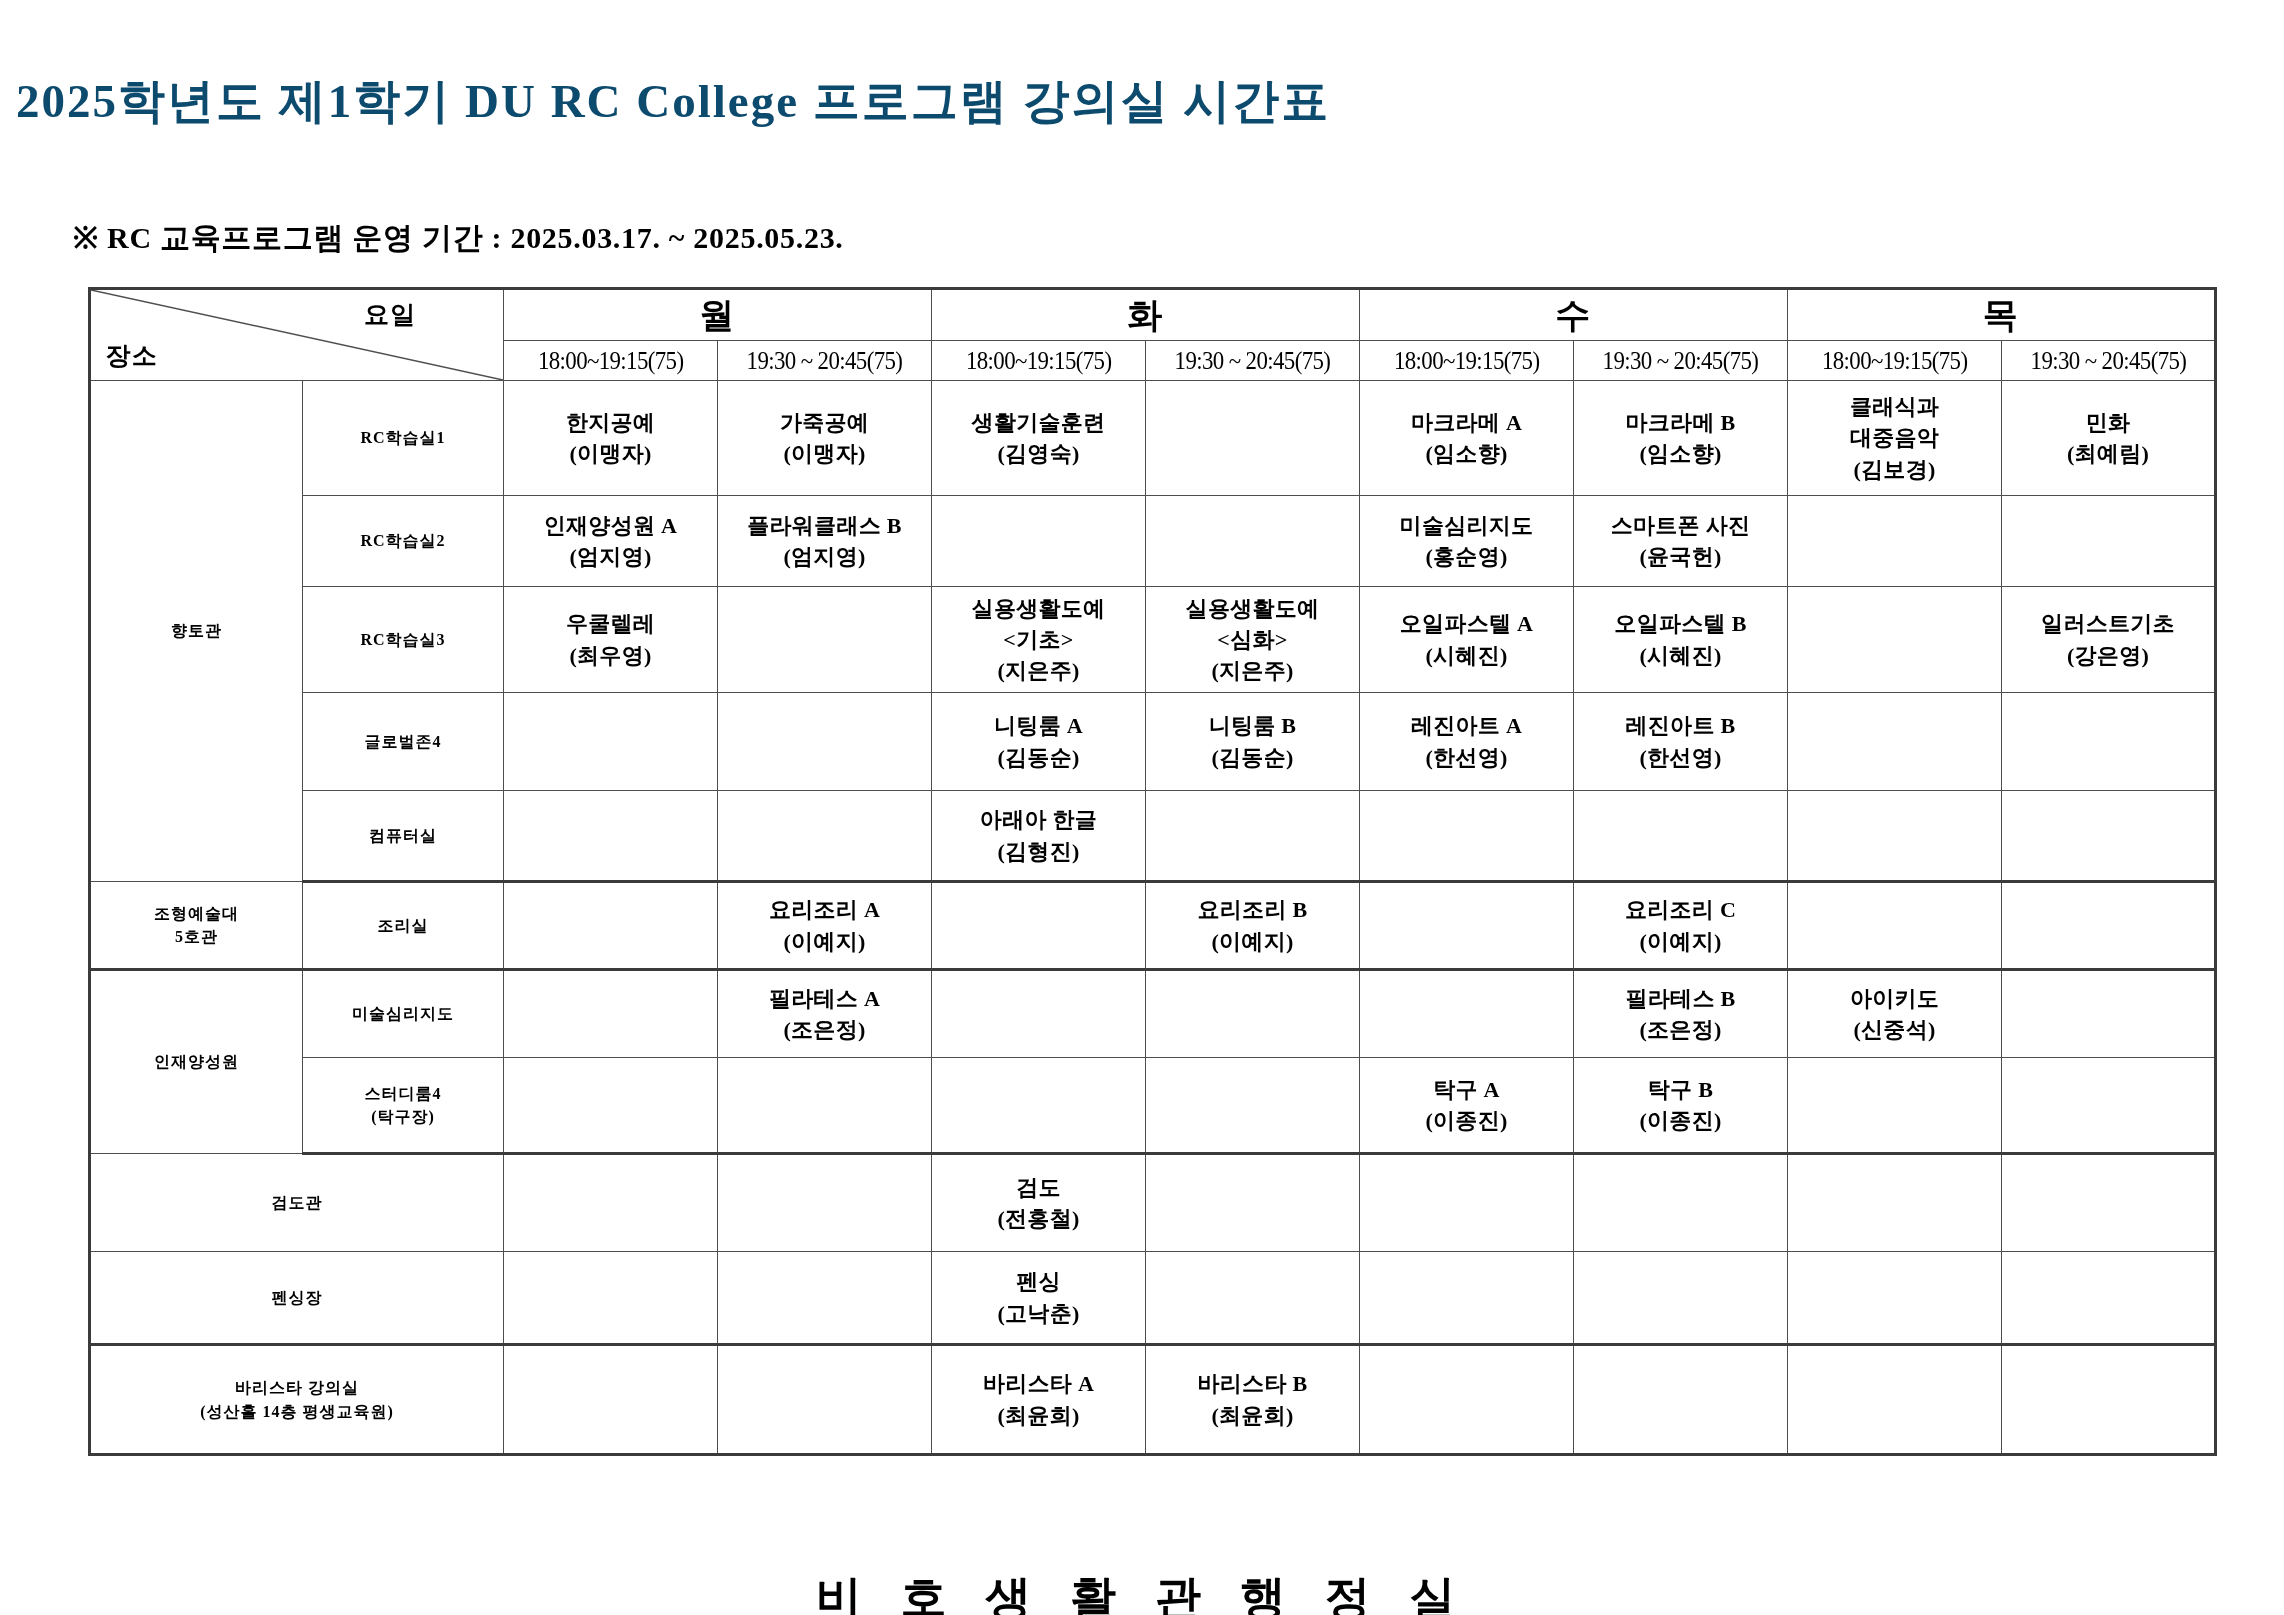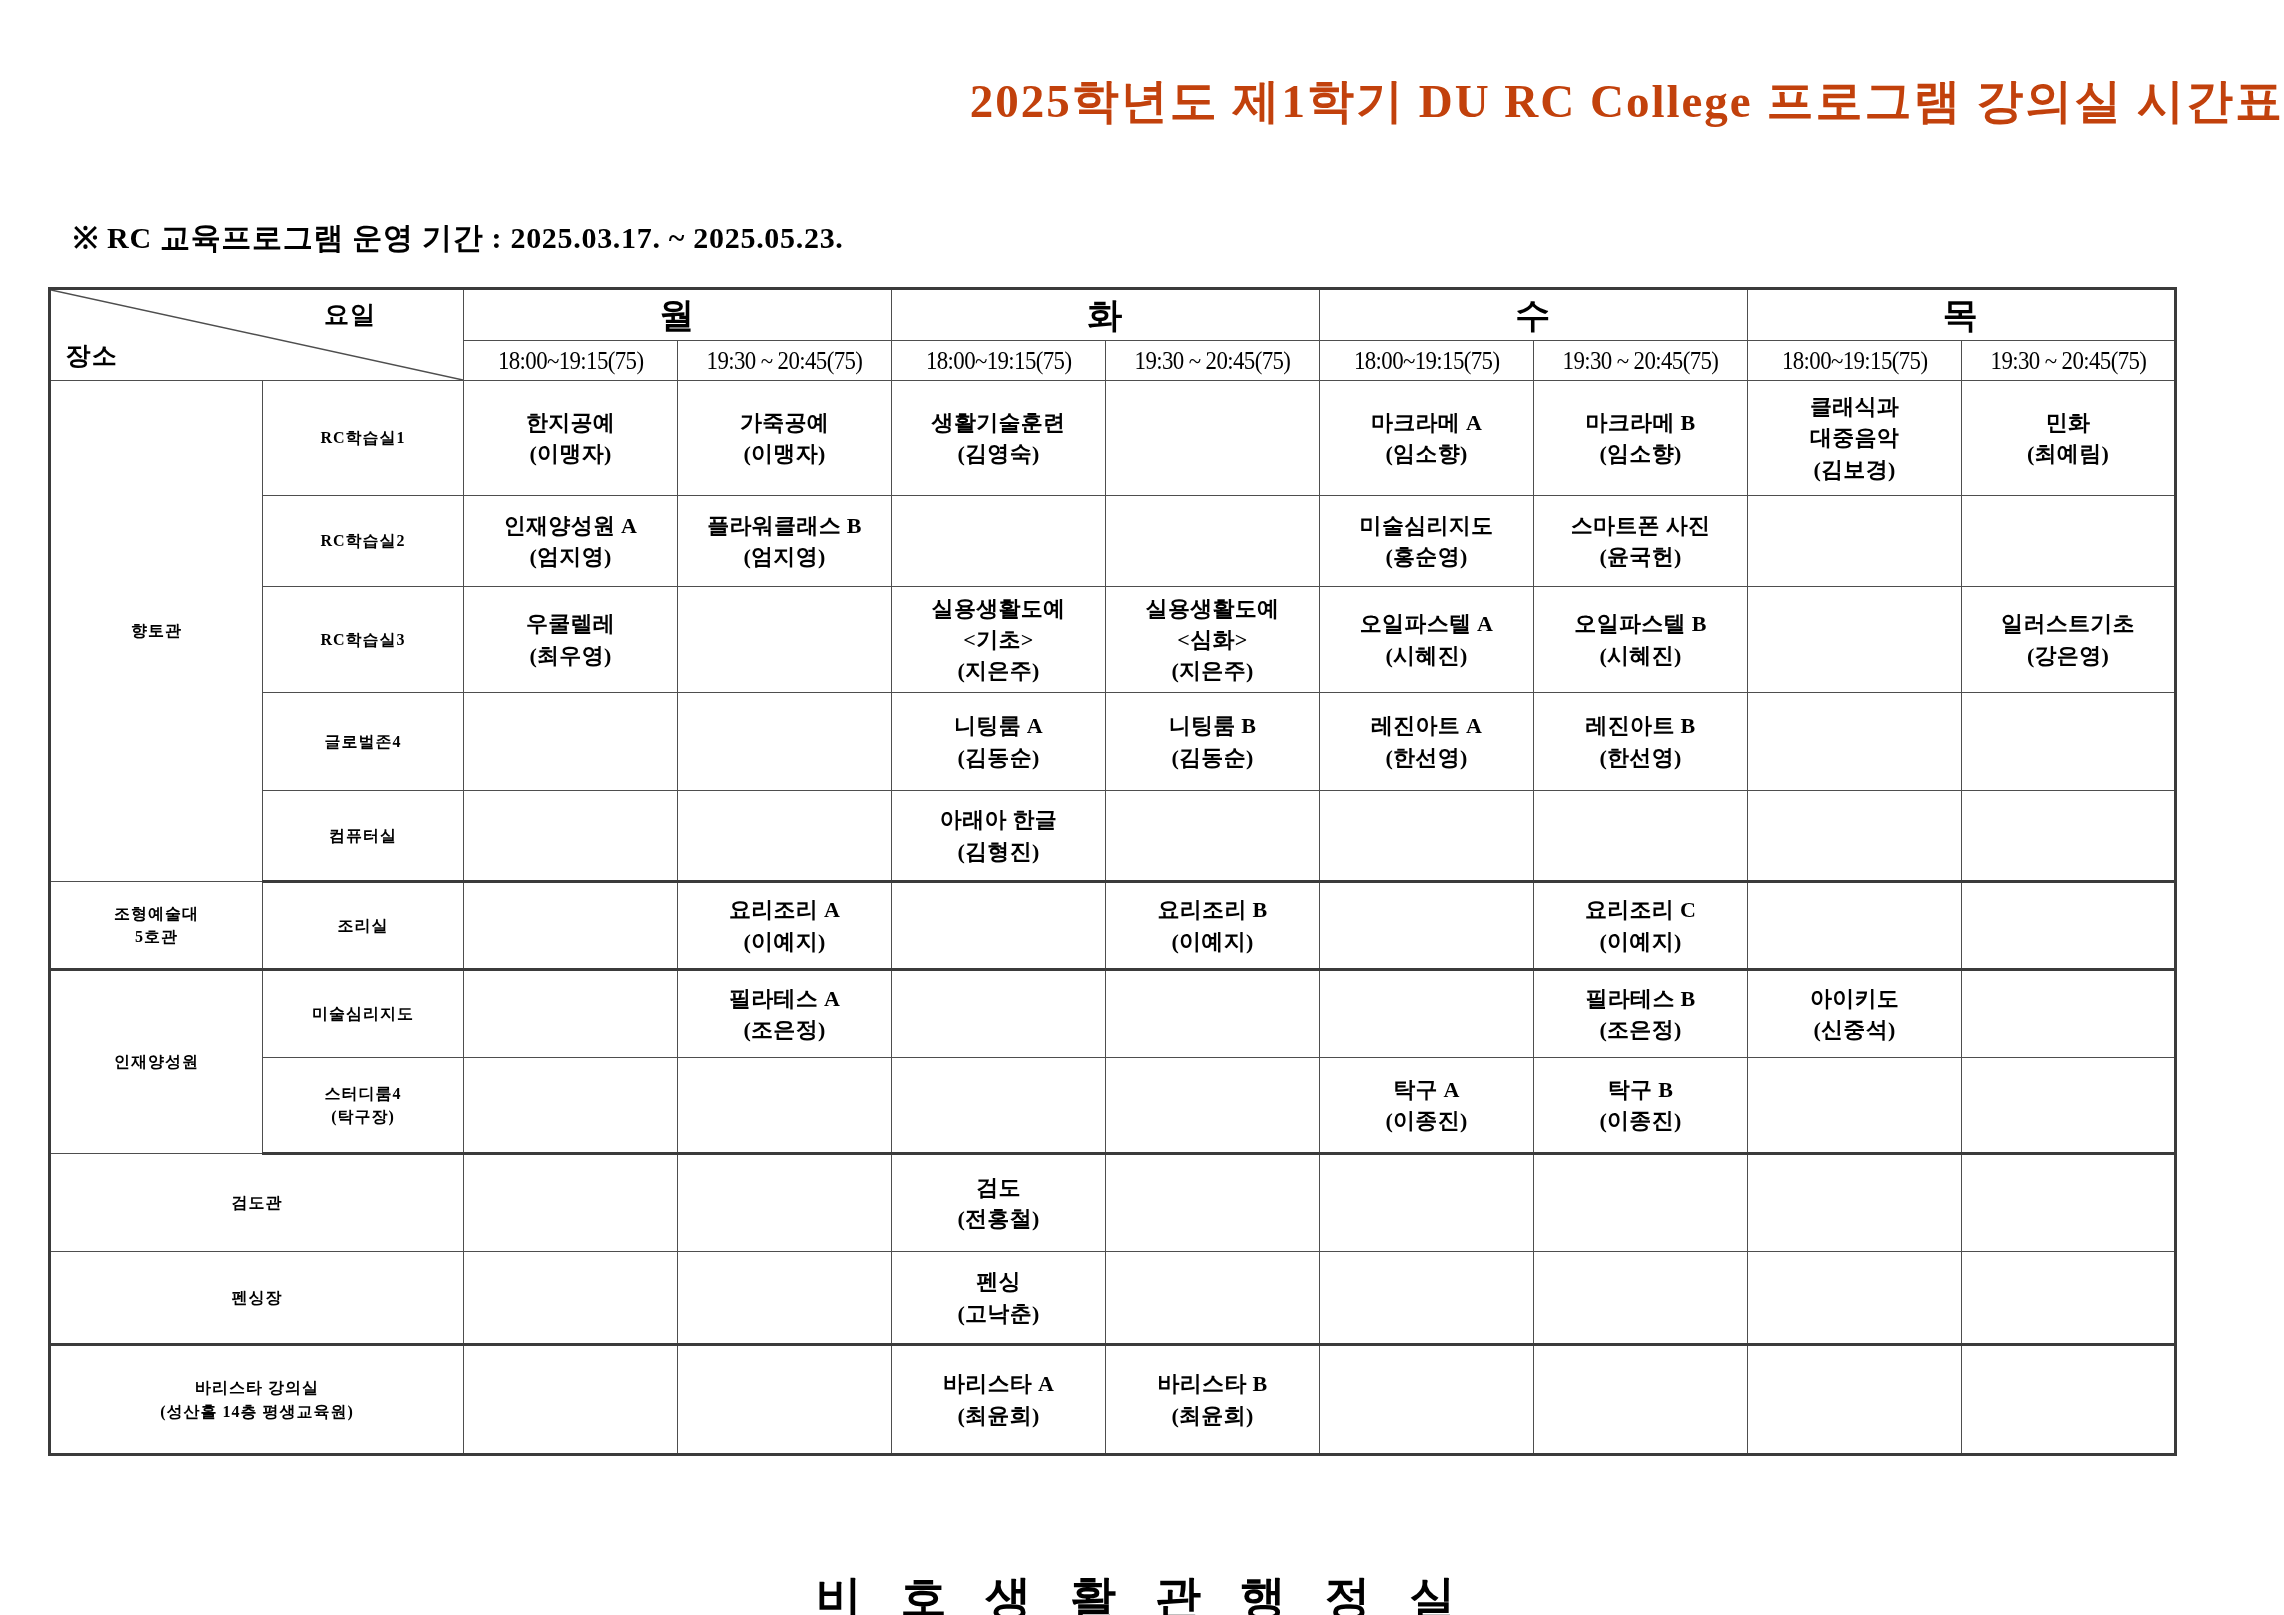--- a/index.html
+++ b/index.html
@@ -2,32 +2,32 @@
 <html style="font-size:10.4px"><head>
 <meta charset="utf-8">
 <style>
   html,body{margin:0;padding:0;background:#ffffff;}
   body{width:2284px;height:1616px;overflow:hidden;color:#000;
        font-family:"Liberation Serif","DejaVu Serif",serif;}
 
   .page{width:2284px;height:1616px;position:relative;}
 
   .doc-title{
-    margin:70px 0 0 16px;text-align:right;
+    margin:70px 0 0 16px;text-align:left;
     font-family:"Liberation Serif","DejaVu Serif",serif;
-    font-weight:700;font-size:47px;letter-spacing:2px;color:#c2410c;
+    font-weight:700;font-size:47px;letter-spacing:2px;color:#0c4a6e;
   }
   .period-note{
     margin:83px 0 28px 73px;
     font-weight:600;font-size:30px;letter-spacing:0.7px;color:#000;
   }
 
   table.timetable{
     border-collapse:collapse;table-layout:fixed;
-    width:2128px;margin-left:48px;
+    width:2128px;margin-left:88px;
     border:3.3px solid #3b3b3b;
   }
   .timetable th,.timetable td{
     border:1.3px solid #4e4e4e;padding:0 3.9px;
     text-align:center;vertical-align:middle;
     font-family:"Liberation Serif","DejaVu Serif",serif;color:#000;
     overflow:hidden;
   }
   tr.group-end td{border-bottom-width:3.3px;border-bottom-color:#3b3b3b;}
 

